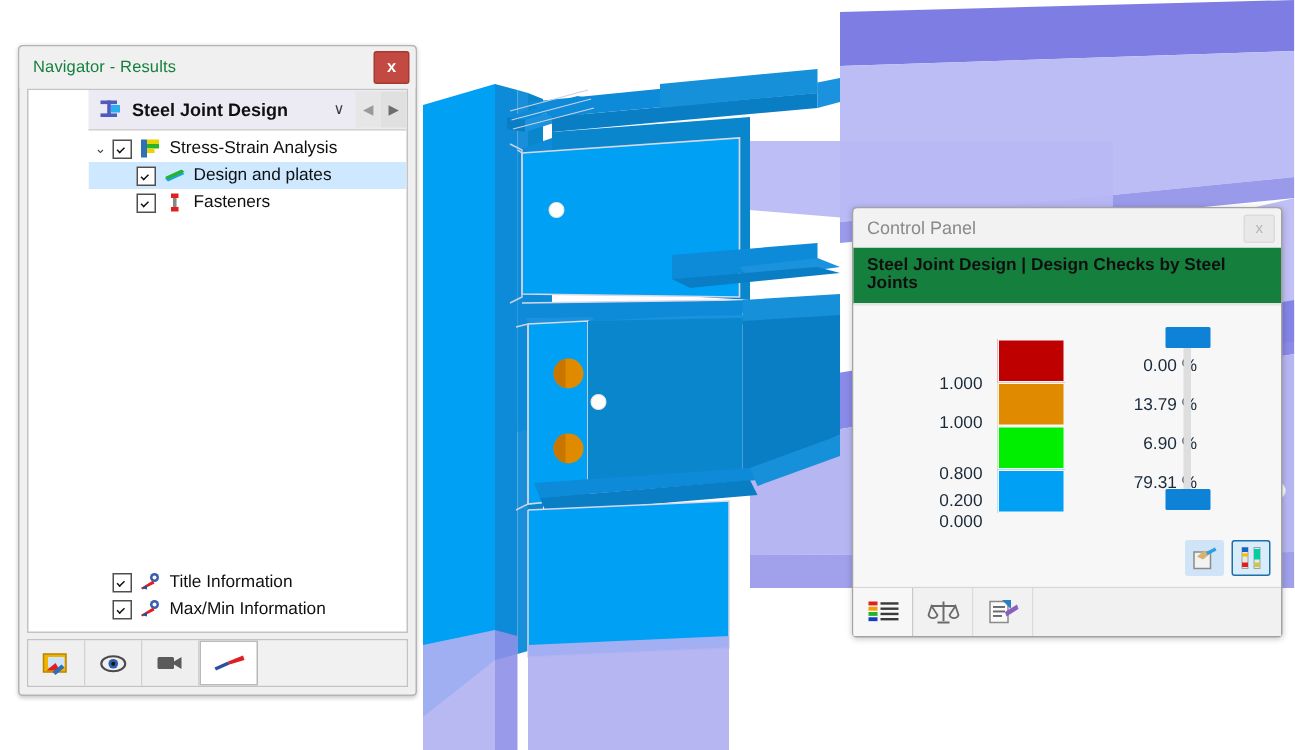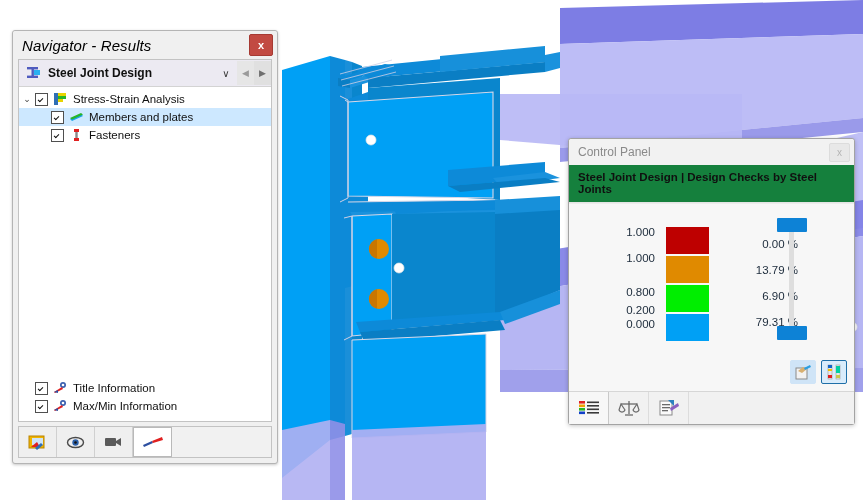--- a/index.html
+++ b/index.html
@@ -17,30 +17,30 @@
   #navigator{
     position:absolute;left:12px;top:30px;width:264px;height:432px;
     background:#f0f0f0;border:1px solid #b4b4b4;border-radius:3px;
     box-shadow:0 1px 3px rgba(0,0,0,.22);
     display:flex;flex-direction:column;
   }
   .nav-titlebar{
     height:28px;flex:0 0 28px;display:flex;align-items:center;
     background:#f0f0f0;border-radius:3px 3px 0 0;position:relative;
   }
-  .nav-title{font-size:15px;color:#000000;padding-left:9px;letter-spacing:.1px;font-style:italic;}
+  .nav-title{font-size:11px;color:#15803d;padding-left:9px;letter-spacing:.1px;}
   .nav-close{
     position:absolute;right:4px;top:3px;width:22px;height:20px;
     background:#c24a42;border:1px solid #a63a33;border-radius:2px;
     color:#fff;font-size:11px;line-height:20px;text-align:center;font-weight:bold;
     cursor:pointer;
   }
   .nav-body{
     flex:1;margin:0 5px 0 5px;background:#ffffff;border:1px solid #c3c3c3;
-    display:flex;flex-direction:column;min-height:0;
+    display:flex;flex-direction:column;min-height:0;padding-left:40px;
   }
   .nav-combo{
     height:26px;flex:0 0 26px;display:flex;align-items:center;
     background:#eceaf2;border-bottom:1px solid #d3d3d3;position:relative;
   }
   .combo-icon{width:18px;height:16px;margin-left:6px;margin-right:5px;flex:0 0 18px;}
   .combo-label{font-size:12px;color:#101010;font-weight:bold;flex:1;}
   .combo-arrow{
     width:22px;text-align:center;font-size:10px;color:#3a3a3a;cursor:pointer;
   }
@@ -99,21 +99,21 @@
   }
   .cp-heading{
     font-size:11.5px;color:#101010;font-weight:bold;padding:6px 0 7px 9px;
     background:#15803d;border-bottom:1px solid #e4e4e4;
   }
   .cp-main{flex:1;background:#f7f7f7;position:relative;border-top:1px solid #ececec;}
 
   .legend{position:absolute;left:18px;top:22px;display:flex;}
   .lg-values{width:68px;text-align:right;position:relative;height:116px;}
   .lg-values span{
-    position:absolute;right:0;font-size:11.5px;color:#1b2a3a;line-height:12px;
+    position:absolute;right:0;font-size:11.5px;color:#1b2a3a;line-height:12px;margin-top:24px;
   }
   .lg-bars{width:45px;height:116px;margin-left:10px;display:flex;flex-direction:column;}
   .lg-bar{flex:1;border:1px solid #f7f7f7;}
   .lg-pcts{width:80px;position:relative;height:116px;margin-left:8px;}
   .lg-pcts span{position:absolute;right:0;font-size:11.5px;color:#1b2a3a;line-height:12px;}
 
   .lg-slider{position:absolute;left:205px;top:10px;width:34px;height:128px;}
   .lg-track{position:absolute;left:15px;top:8px;width:5px;height:112px;background:#dedede;border-radius:2px;}
   .lg-handle{position:absolute;left:3px;width:30px;height:14px;background:#0d82d6;border-radius:1px;cursor:pointer;}
 
@@ -265,21 +265,21 @@
       </div>
 
       <div class="tnode sel">
         <div class="tspace"></div>
         <div class="tspace"></div>
         <div class="cbx on"></div>
         <svg class="ticon" viewBox="0 0 15 14">
           <path d="M1,9 L12,4 L14,6 L3,11 Z" fill="#19a3e8"></path>
           <path d="M1,8 L12,3 L14,4.5 L3,9.5 Z" fill="#27b527"></path>
         </svg>
-        <div class="tlabel">Members and plates</div>
+        <div class="tlabel">Design and plates</div>
       </div>
 
       <div class="tnode">
         <div class="tspace"></div>
         <div class="tspace"></div>
         <div class="cbx on"></div>
         <svg class="ticon" viewBox="0 0 15 14">
           <rect x="5" y="1" width="5" height="3" fill="#e02020"></rect>
           <rect x="6.3" y="4" width="2.4" height="6" fill="#888"></rect>
           <rect x="5" y="10" width="5" height="3" fill="#e02020"></rect>

